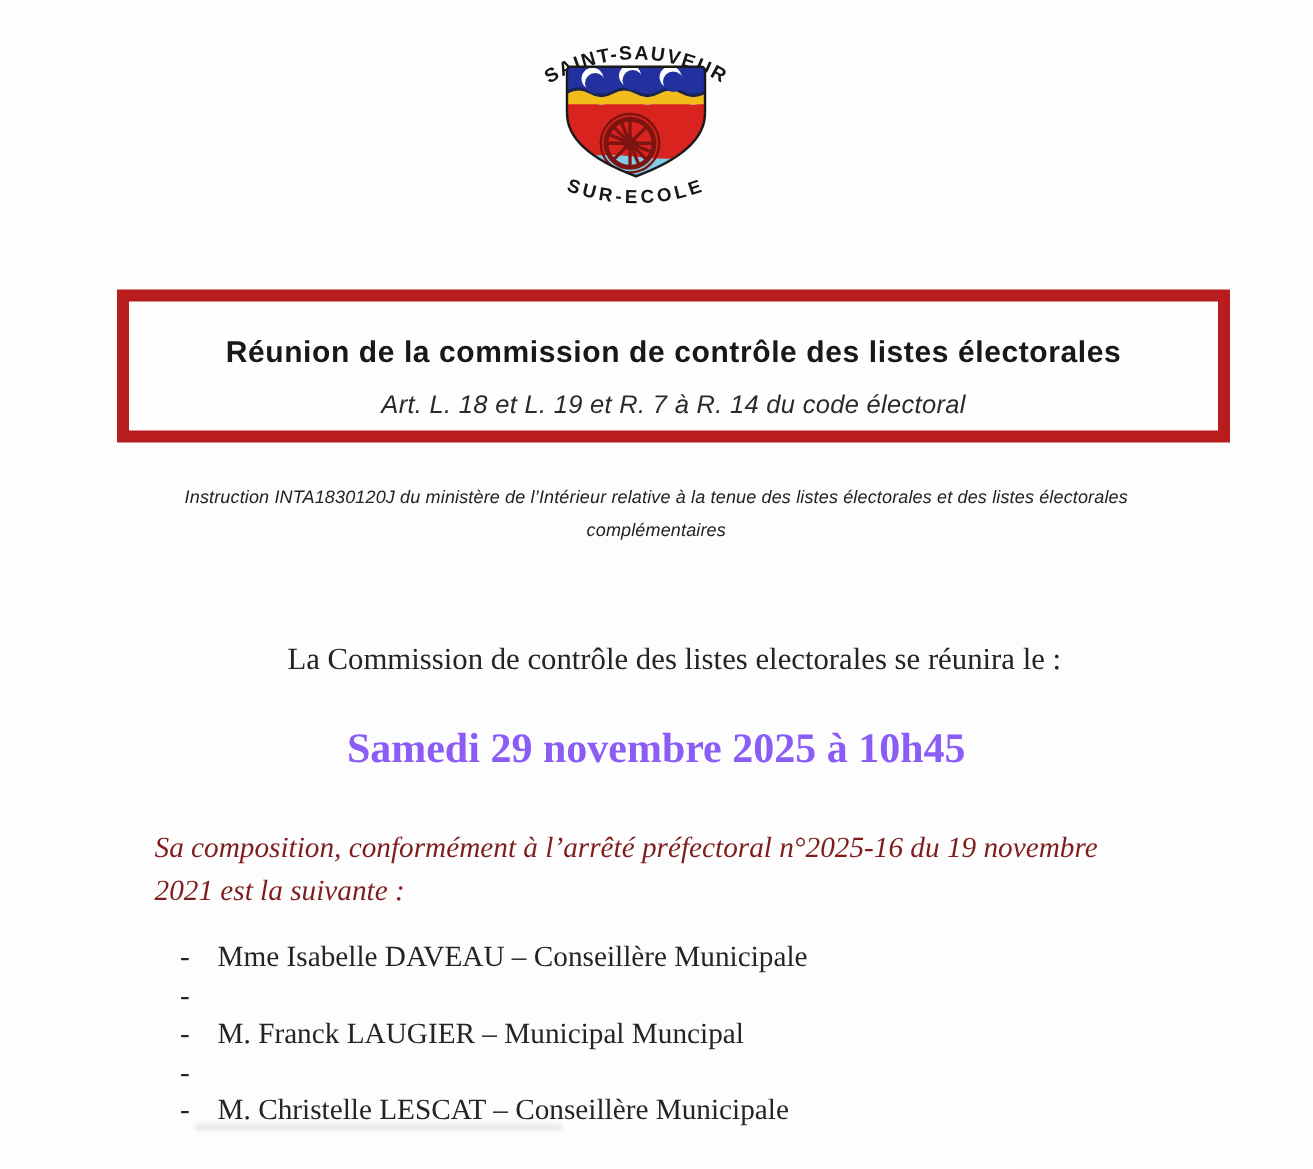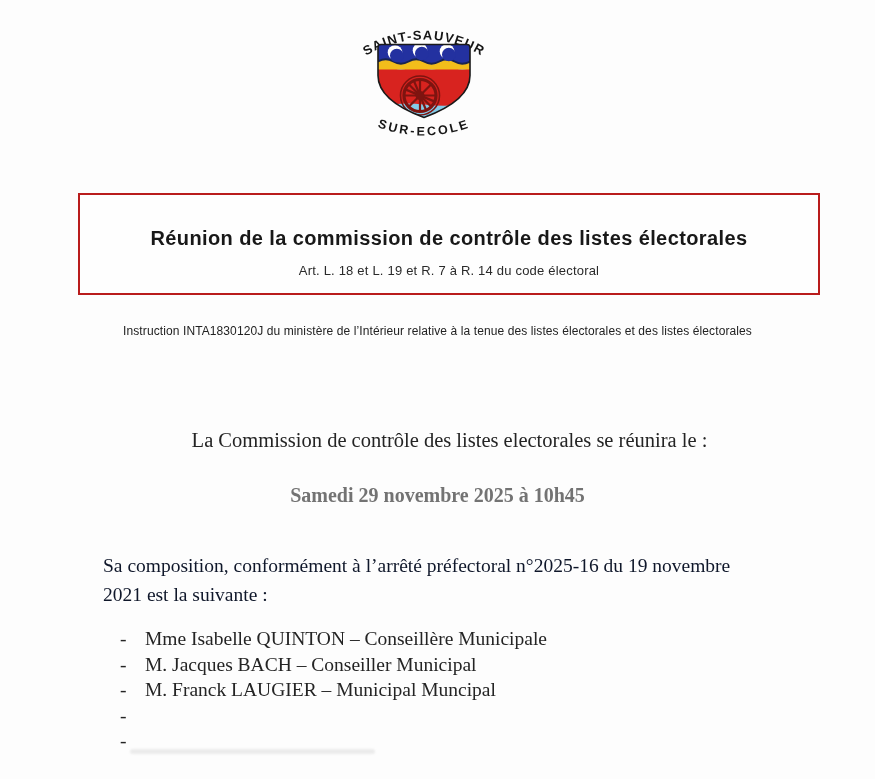--- a/index.html
+++ b/index.html
@@ -14,60 +14,60 @@
 
   
   .crest { position:absolute; left:344px; top:12px; width:160px; height:148px; }
   .crest text { font-family:"Liberation Sans", sans-serif; }
 
   
   .title-box {
     position:absolute; left:78px; top:193px;
     width:742px; height:102px;
     box-sizing:border-box;
-    border:2px solid #b91c1c;
+    border:8px solid #b91c1c;
     background:#fefefe;
     display:flex; flex-direction:column;
     align-items:center; justify-content:center;
     gap:13px; padding-top:16px;
     font-family:"Liberation Sans", sans-serif;
   }
   .title-box .main-title {
     margin:0;
     font-size:20px; font-weight:bold;
     letter-spacing:0.4px;
     color:#181818;
   }
   .title-box .sub-title {
-    font-size:13px; 
+    font-size:17px; font-style:italic;
     color:#2a2a2a; letter-spacing:0.2px;
   }
 
   
   .instruction {
     position:absolute; left:75px; top:320px; width:725px;
     text-align:center;
     font-family:"Liberation Sans", sans-serif;
-    font-size:12px;
+    font-style:italic; font-size:12px;
     color:#222222; line-height:22px;
     letter-spacing:0.1px;
   }
 
   
   .intro-line {
     position:absolute; left:0; top:429px; width:875px;
     text-align:center; font-size:20.5px; color:#242424;padding-left:12px;
   }
   .date-line {
     position:absolute; left:0; top:484px; width:875px;
-    text-align:center; font-size:20px; font-weight:bold; color:#737373;
+    text-align:center; font-size:28px; font-weight:bold; color:#8b5cf6;
   }
   .composition {
     position:absolute; left:103px; top:551px; width:705px;
-    font-size:19.5px; line-height:29px; color:#0f172a;
+    font-size:19.5px; line-height:29px; color:#7f1d1d;font-style:italic;
   }
   .members {
     position:absolute; left:120px; top:626px; width:700px;
     font-size:19.5px; color:#242424;
   }
   .member { display:flex; line-height:25.5px; }
   .member .bullet { width:25px; flex:0 0 25px; }
 
   
   .scan-artifact {
@@ -132,46 +132,47 @@
     </text>
   </svg>
 
   <div class="title-box">
     <h1 class="main-title">Réunion de la commission de contrôle des listes électorales</h1>
     <div class="sub-title">Art. L. 18 et L. 19 et R. 7 à R. 14 du code électoral</div>
   </div>
 
   <div class="instruction">
     <div>Instruction INTA1830120J du ministère de l’Intérieur relative à la tenue des listes électorales et des listes électorales</div>
+    <div>complémentaires</div>
   </div>
 
   <div class="intro-line">La Commission de contrôle des listes electorales se réunira le :</div>
   <div class="date-line">Samedi 29 novembre 2025 à 10h45</div>
 
   <div class="composition">
     <div>Sa composition, conformément à l’arrêté préfectoral n°2025-16 du 19 novembre</div>
     <div>2021 est la suivante :</div>
   </div>
 
   <div class="members">
     <div class="member">
       <span class="bullet">-</span>
-      <span>Mme Isabelle QUINTON – Conseillère Municipale</span>
+      <span>Mme Isabelle DAVEAU – Conseillère Municipale</span>
     </div>
     <div class="member">
       <span class="bullet">-</span>
-      <span>M. Jacques BACH – Conseiller Municipal</span>
     </div>
     <div class="member">
       <span class="bullet">-</span>
       <span>M. Franck LAUGIER – Municipal Muncipal</span>
     </div>
     <div class="member">
       <span class="bullet">-</span>
     </div>
     <div class="member">
       <span class="bullet">-</span>
+      <span>M. Christelle LESCAT – Conseillère Municipale</span>
     </div>
   </div>
 
   <div class="scan-artifact"></div>
 
 </div>
 
 </body></html>

